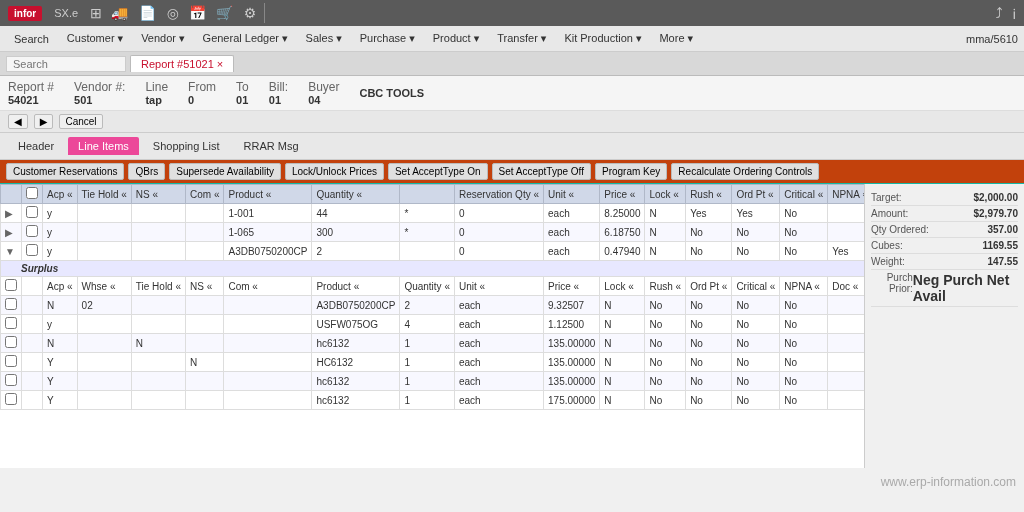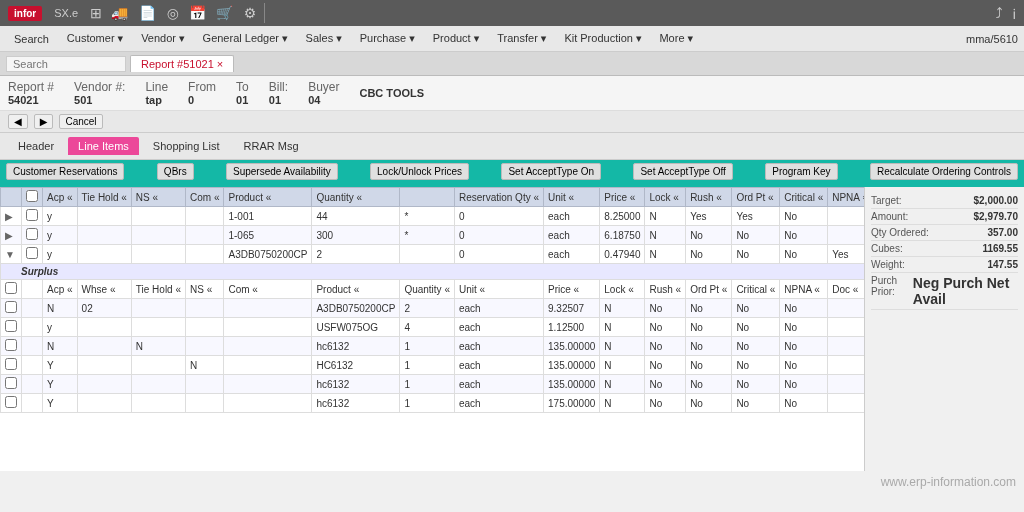--- a/index.html
+++ b/index.html
@@ -150,28 +150,27 @@
       border-radius: 2px 2px 0 0;
       color: #333;
     }
     .sub-tab.active {
       background: #ec4899;
       color: white;
     }
 
     
     .action-row {
-      background: #14b8a6;
+      background: #c2410c;
       padding: 3px 6px;
       display: flex;
       gap: 4px;
       align-items: center;
-      border-bottom: 4px solid #14b8a6;
+      border-bottom: 1px solid #14b8a6;
       overflow: hidden;
-      justify-content: space-between;
     }
     .action-btn {
       background: #e0e0e0;
       border: 1px solid #bbb;
       padding: 2px 6px;
       cursor: pointer;
       font-size: 10px;
       border-radius: 2px;
       white-space: nowrap;
     }
@@ -221,21 +220,21 @@
       border-left: 1px solid #ccc;
       padding: 6px;
       font-size: 10px;
     }
     .side-panel-row {
       display: flex;
       justify-content: space-between;
       padding: 2px 0;
       border-bottom: 1px solid #ddd;
     }
-    .side-label { color: #555; }
+    .side-label { color: #555; text-align: right; }
     .side-value { color: #333; font-weight: bold; }
 
     
     .watermark {
       position: fixed;
       bottom: 23px;
       right: 8px;
       color: rgba(100,100,100,0.5);
       font-size: 12px;
     }

